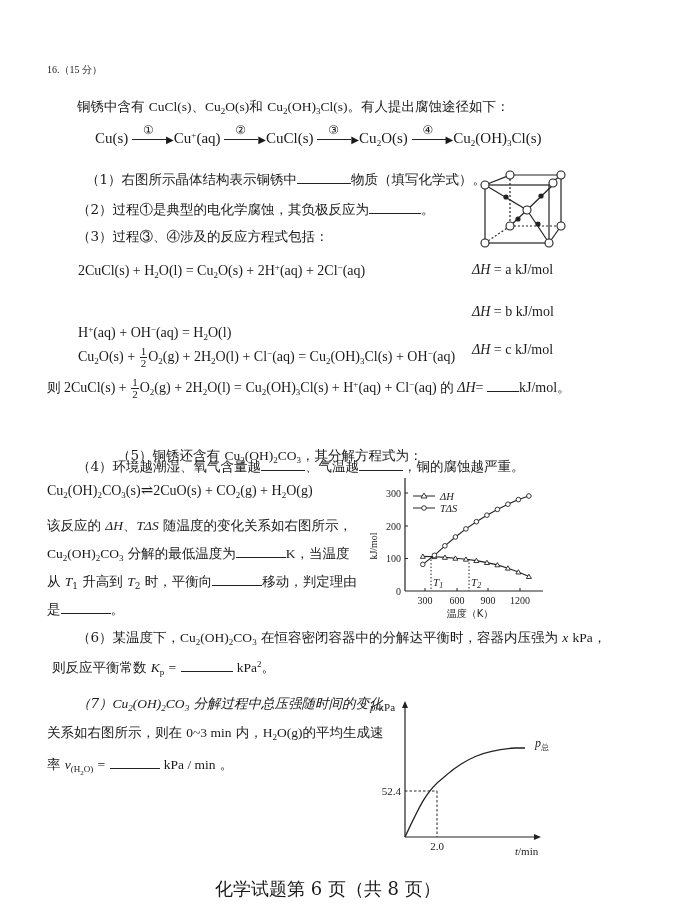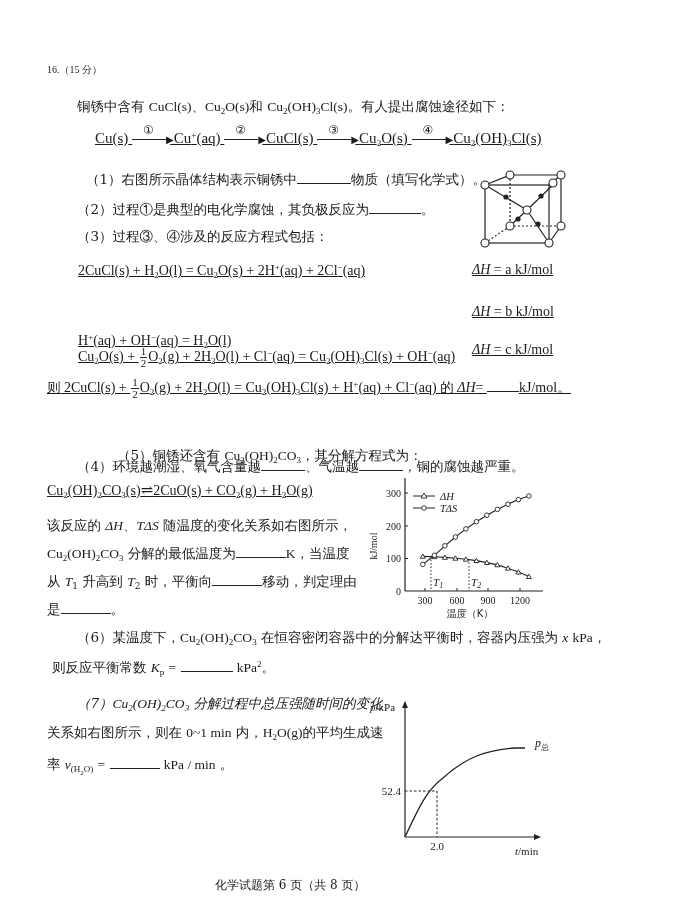--- a/index.html
+++ b/index.html
@@ -7,21 +7,21 @@
          font-family:"DejaVu Serif","Liberation Serif",serif; color:#1a1a1a; font-size:13.5px; }
   .abs { position:absolute; white-space:nowrap; }
   .serif { font-family:"Liberation Serif","DejaVu Serif",serif; }
   .blank { display:inline-block; border-bottom:1px solid #222; height:12px; vertical-align:baseline; }
   sub { font-size:9px; vertical-align:-3px; }
   sup { font-size:9px; vertical-align:5px; }
   .frac { display:inline-block; vertical-align:middle; text-align:center; font-size:11px; line-height:11px; margin:0 1px; }
   .frac span { display:block; }
   .frac .num { border-bottom:1px solid #222; padding:0 1px; }
   .it { font-style:italic; }
-  .eq { font-family:"Liberation Serif","DejaVu Serif",serif; font-size:14.5px;text-decoration:underline; }
+  .eq { font-family:"Liberation Serif","DejaVu Serif",serif; font-size:14.5px; }
   svg text { font-family:"Liberation Serif","DejaVu Serif",serif; }
 </style>
 </head>
 <body>
 
 <div class="abs serif" style="left:47px;top:63px;font-size:10px;">
   <span>16.</span><span>（15 分）</span>
 </div>
 
 <div class="abs" style="left:77px;top:98px;font-size:13.5px;">
@@ -106,21 +106,21 @@
 <div class="abs eq" style="left:78px;top:262px;font-size:14px;">
   2CuCl(s) + H<sub>2</sub>O(l) = Cu<sub>2</sub>O(s) + 2H<sup>+</sup>(aq) + 2Cl<sup>−</sup>(aq)
 </div>
 <div class="abs eq" style="left:472px;top:262px;font-size:14px;"><span class="it">ΔH</span> = a kJ/mol</div>
 
 <div class="abs eq" style="left:78px;top:300px;font-size:14px;margin-top:46px;">
   Cu<sub>2</sub>O(s) + <span class="frac"><span class="num">1</span><span>2</span></span>O<sub>2</sub>(g) + 2H<sub>2</sub>O(l) + Cl<sup>−</sup>(aq) = Cu<sub>2</sub>(OH)<sub>3</sub>Cl(s) + OH<sup>−</sup>(aq)
 </div>
 <div class="abs eq" style="left:472px;top:304px;font-size:14px;"><span class="it">ΔH</span> = b kJ/mol</div>
 
-<div class="abs eq" style="left:78px;top:332px;font-size:14px;">
+<div class="abs eq" style="left:78px;top:324px;font-size:14px;">
   H<sup>+</sup>(aq) + OH<sup>−</sup>(aq) = H<sub>2</sub>O(l)
 </div>
 <div class="abs eq" style="left:472px;top:342px;font-size:14px;"><span class="it">ΔH</span> = c kJ/mol</div>
 
 <div class="abs eq" style="left:47px;top:377px;font-size:14px;">
   <span style="font-family:'DejaVu Serif',serif;font-size:13.5px;">则</span> 2CuCl(s) + <span class="frac"><span class="num">1</span><span>2</span></span>O<sub>2</sub>(g) + 2H<sub>2</sub>O(l) = Cu<sub>2</sub>(OH)<sub>3</sub>Cl(s) + H<sup>+</sup>(aq) + Cl<sup>−</sup>(aq) <span style="font-family:'DejaVu Serif',serif;font-size:13.5px;">的</span> <span class="it">ΔH</span>= <span class="blank" style="width:32px;"></span>kJ/mol。
 </div>
 
 <div class="abs" style="left:77px;top:418px;margin-top:40px;">
   <span>（4）</span><span>环境越潮湿、氧气含量越</span><span class="blank" style="width:44px;"></span><span>、气温越</span><span class="blank" style="width:44px;"></span><span>，铜的腐蚀越严重。</span>
@@ -226,34 +226,34 @@
   <span>（6）</span>某温度下，<span class="serif">Cu<sub>2</sub>(OH)<sub>2</sub>CO<sub>3</sub></span> 在恒容密闭容器中的分解达平衡时，容器内压强为 <span class="serif it">x</span> <span class="serif">kPa</span>，
 </div>
 <div class="abs" style="left:52px;top:659px;">
   则反应平衡常数 <span class="serif it">K</span><sub class="serif">p</sub> <span class="serif">=</span> <span class="blank" style="width:52px;"></span> <span class="serif">kPa<sup>2</sup></span>。
 </div>
 
 <div class="abs" style="left:77px;top:695px;font-style:italic;">
   <span>（7）</span><span class="serif">Cu<sub>2</sub>(OH)<sub>2</sub>CO<sub>3</sub></span> 分解过程中总压强随时间的变化
 </div>
 <div class="abs" style="left:47px;top:724px;">
-  关系如右图所示，则在 <span class="serif">0~1 min</span> 内，<span class="serif">H<sub>2</sub>O(g)</span>的平均生成速
+  关系如右图所示，则在 <span class="serif">0~3 min</span> 内，<span class="serif">H<sub>2</sub>O(g)</span>的平均生成速
 </div>
 <div class="abs" style="left:47px;top:756px;">
   率 <span class="serif it">v</span><sub class="serif">(H<sub style="font-size:7px;">2</sub>O)</sub> <span class="serif">=</span> <span class="blank" style="width:50px;"></span> <span class="serif">kPa / min</span> 。
 </div>
 
 <svg class="abs" style="left:365px;top:695px;" width="200" height="170" viewBox="0 0 200 170">
   <line x1="40" y1="142" x2="40" y2="12" stroke="#222" stroke-width="1.2"></line>
   <polygon points="40,6 37,13 43,13" fill="#222"></polygon>
   <line x1="40" y1="142" x2="170" y2="142" stroke="#222" stroke-width="1.2"></line>
   <polygon points="176,142 169,139 169,145" fill="#222"></polygon>
   <text x="5" y="16" font-size="11" fill="#222"><tspan font-style="italic">p</tspan>/kPa</text>
   <text x="150" y="160" font-size="11" fill="#222"><tspan font-style="italic">t</tspan>/min</text>
   <path d="M40,142 C55,110 62,95 78,83 C100,63 120,55 150,53 L160,53" fill="none" stroke="#222" stroke-width="1.3"></path>
   <line x1="40" y1="96" x2="72" y2="96" stroke="#222" stroke-dasharray="2.5,2"></line>
   <line x1="72" y1="96" x2="72" y2="142" stroke="#222" stroke-dasharray="2.5,2"></line>
   <text x="36" y="100" font-size="11" fill="#222" text-anchor="end">52.4</text>
   <text x="72" y="155" font-size="11" fill="#222" text-anchor="middle">2.0</text>
   <text x="170" y="52" font-size="12" fill="#222"><tspan font-style="italic">p</tspan><tspan font-size="8" dy="3" style="font-family:'DejaVu Sans',sans-serif;">总</tspan></text>
 </svg>
 
-<div class="abs" style="left:215px;top:877px;font-size:12px;">化学试题第 6 页（共 8 页）</div>
+<div class="abs" style="left:215px;top:877px;font-size:18px;">化学试题第 6 页（共 8 页）</div>
 
 </body></html>

